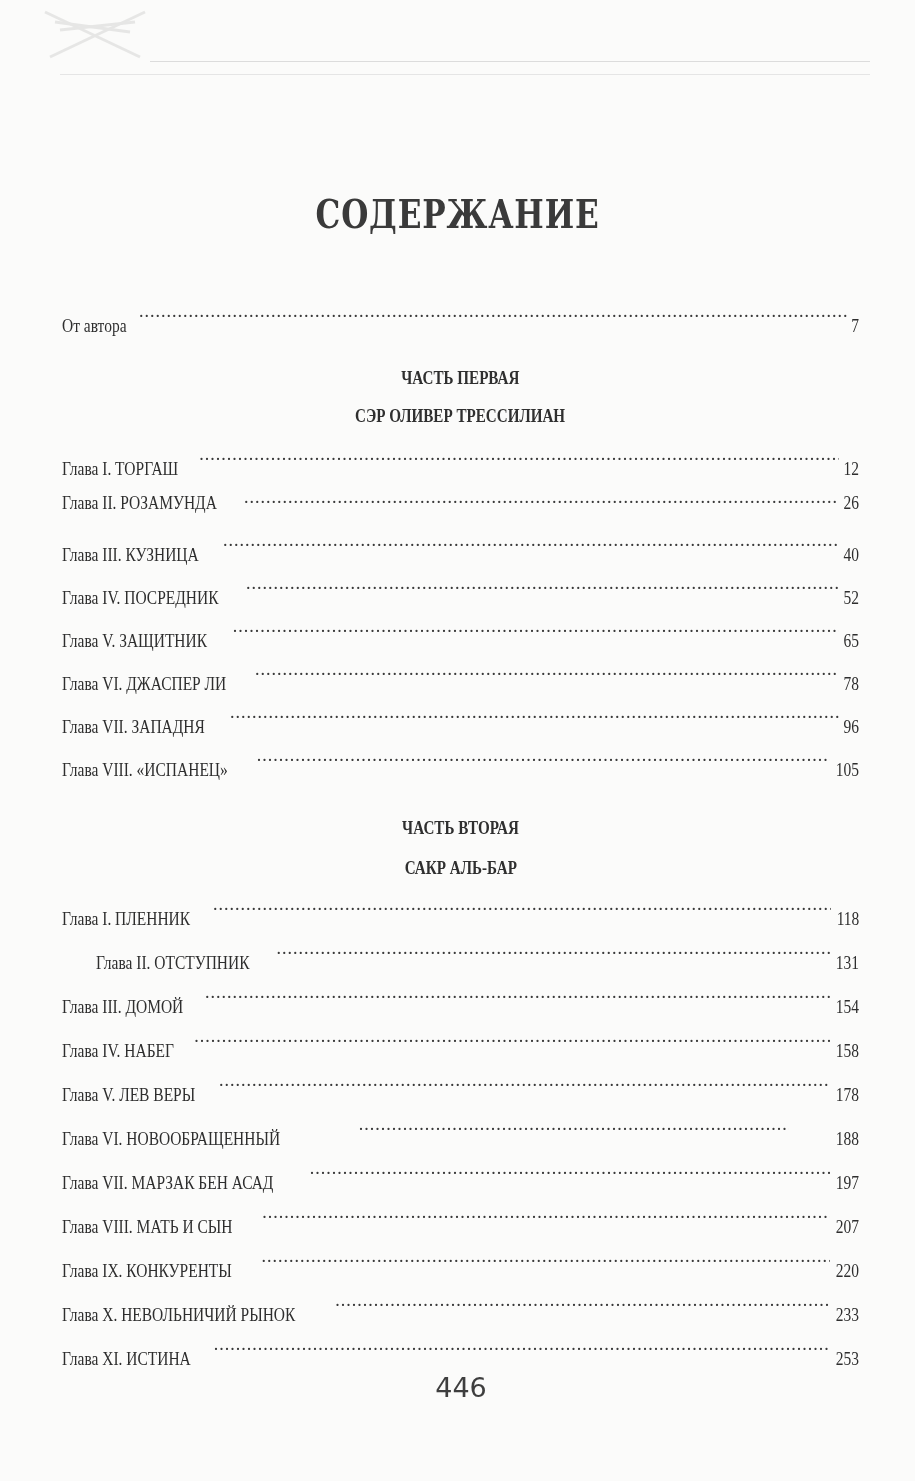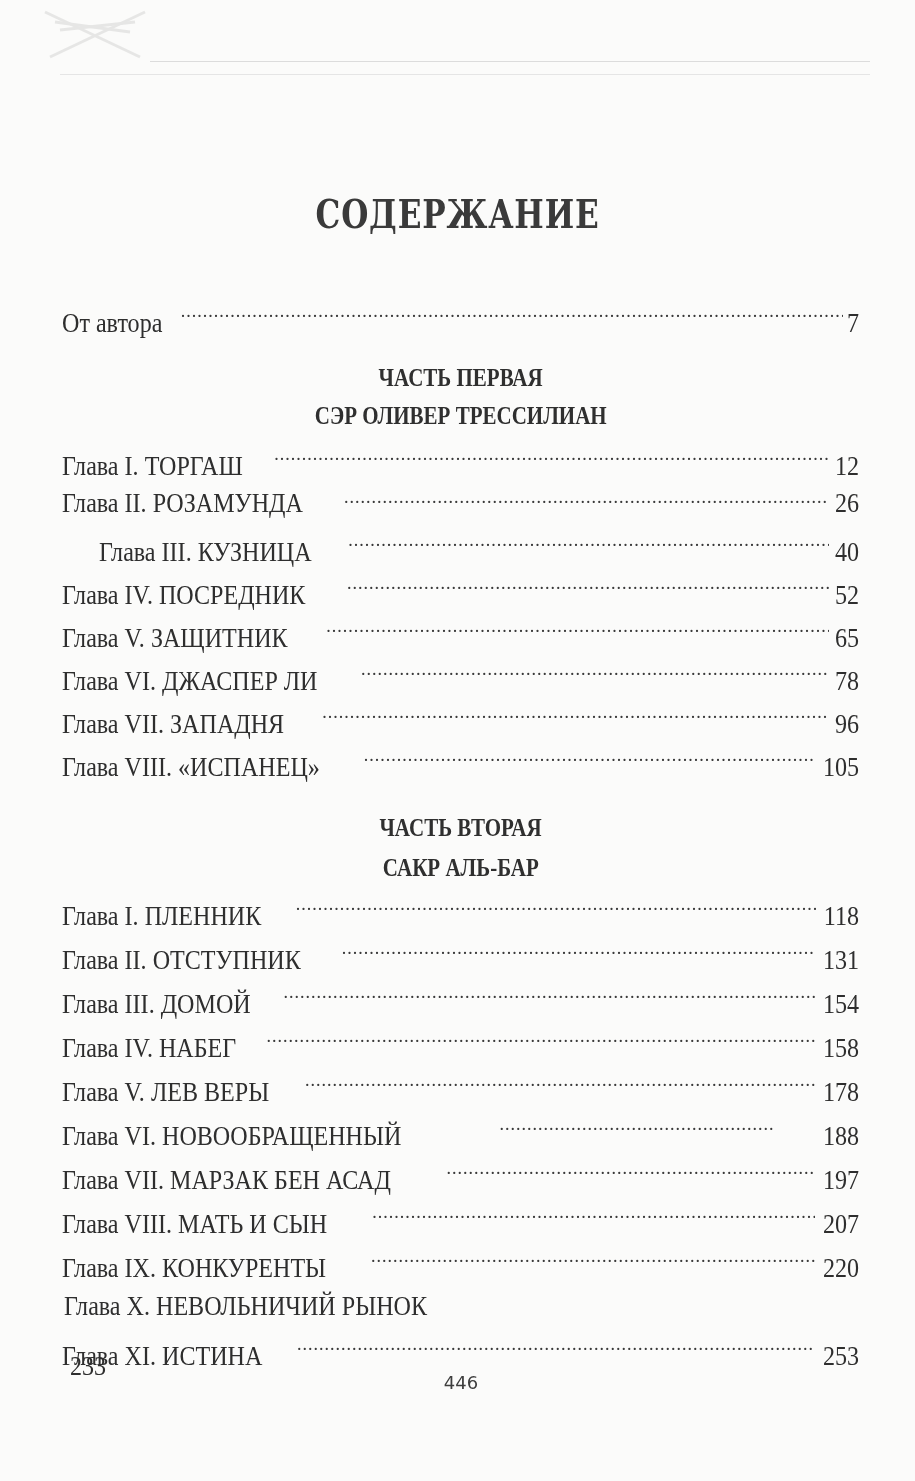--- a/index.html
+++ b/index.html
@@ -33,21 +33,21 @@
     color: #3a3a3a;
     transform: scaleX(0.82) scaleY(1.05);
     transform-origin: center top;
   }
 
   .toc { position: absolute; left: 62px; width: 797px; top: 0; }
 
   .row {
     position: absolute; left: 0; right: 0;
     display: flex; align-items: baseline;
-    font-size: 28px; line-height: 30px;
+    font-size: 18px; line-height: 30px;
     white-space: nowrap;
   }
   .row .label {
     flex: 0 0 auto;
     transform: scaleX(0.86); transform-origin: left center;
     display: inline-block;
   }
   .row .dots {
     flex: 1 1 auto; overflow: hidden; margin: 0 2px;
     height: 30px; position: relative;
@@ -59,30 +59,30 @@
   }
   .row .page-num {
     flex: 0 0 auto;
     transform: scaleX(0.86); transform-origin: right center;
     display: inline-block;
   }
 
   .part {
     position: absolute; left: 0; right: 0;
     text-align: center; font-weight: bold;
-    font-size: 25px; line-height: 32px;
+    font-size: 18px; line-height: 32px;
     color: #2f2f2f;
   }
   .part span { display: inline-block; transform: scaleX(0.84); }
 
   .folio {
     position: absolute; left: 7px; right: 0; top: 1372px;
     text-align: center;
     font-family: "DejaVu Sans", sans-serif;
-    font-size: 18px; color: #3e3e3e;
+    font-size: 27px; color: #3e3e3e;
   }
 </style>
 </head>
 <body>
 
 <div class="page">
 
   <svg class="ghost-ornament" viewBox="0 0 110 70">
     <g stroke="#555" stroke-width="3" fill="none">
       <line x1="5" y1="10" x2="100" y2="55"></line>
@@ -110,21 +110,21 @@
     <div class="row" style="top:445px;">
       <span class="label">Глава I. ТОРГАШ</span>
       <span class="dots"></span>
       <span class="page-num">12</span>
     </div>
     <div class="row" style="top:488px;align-items:center;">
       <span class="label">Глава II. РОЗАМУНДА</span>
       <span class="dots"></span>
       <span class="page-num">26</span>
     </div>
-    <div class="row" style="top:531px;margin-left:37px;">
+    <div class="row" style="top:531px;">
       <span class="label">Глава III. КУЗНИЦА</span>
       <span class="dots"></span>
       <span class="page-num">40</span>
     </div>
     <div class="row" style="top:574px;">
       <span class="label">Глава IV. ПОСРЕДНИК</span>
       <span class="dots"></span>
       <span class="page-num">52</span>
     </div>
     <div class="row" style="top:617px;">
@@ -149,21 +149,21 @@
     </div>
 
     <div class="part" style="top:812px;"><span>ЧАСТЬ ВТОРАЯ</span></div>
     <div class="part" style="top:852px;"><span>САКР АЛЬ-БАР</span></div>
 
     <div class="row" style="top:895px;">
       <span class="label">Глава I. ПЛЕННИК</span>
       <span class="dots"></span>
       <span class="page-num">118</span>
     </div>
-    <div class="row" style="top:939px;">
+    <div class="row" style="top:939px;margin-left:34px;">
       <span class="label">Глава II. ОТСТУПНИК</span>
       <span class="dots"></span>
       <span class="page-num">131</span>
     </div>
     <div class="row" style="top:983px;">
       <span class="label">Глава III. ДОМОЙ</span>
       <span class="dots"></span>
       <span class="page-num">154</span>
     </div>
     <div class="row" style="top:1027px;">
@@ -189,21 +189,21 @@
     <div class="row" style="top:1203px;">
       <span class="label">Глава VIII. МАТЬ И СЫН</span>
       <span class="dots"></span>
       <span class="page-num">207</span>
     </div>
     <div class="row" style="top:1247px;">
       <span class="label">Глава IX. КОНКУРЕНТЫ</span>
       <span class="dots"></span>
       <span class="page-num">220</span>
     </div>
-    <div class="row" style="top:1291px;flex-direction:column;">
+    <div class="row" style="top:1291px;">
       <span class="label">Глава X. НЕВОЛЬНИЧИЙ РЫНОК</span>
       <span class="dots"></span>
       <span class="page-num">233</span>
     </div>
     <div class="row" style="top:1335px;text-align:right;">
       <span class="label">Глава XI. ИСТИНА</span>
       <span class="dots"></span>
       <span class="page-num">253</span>
     </div>
   </div>

